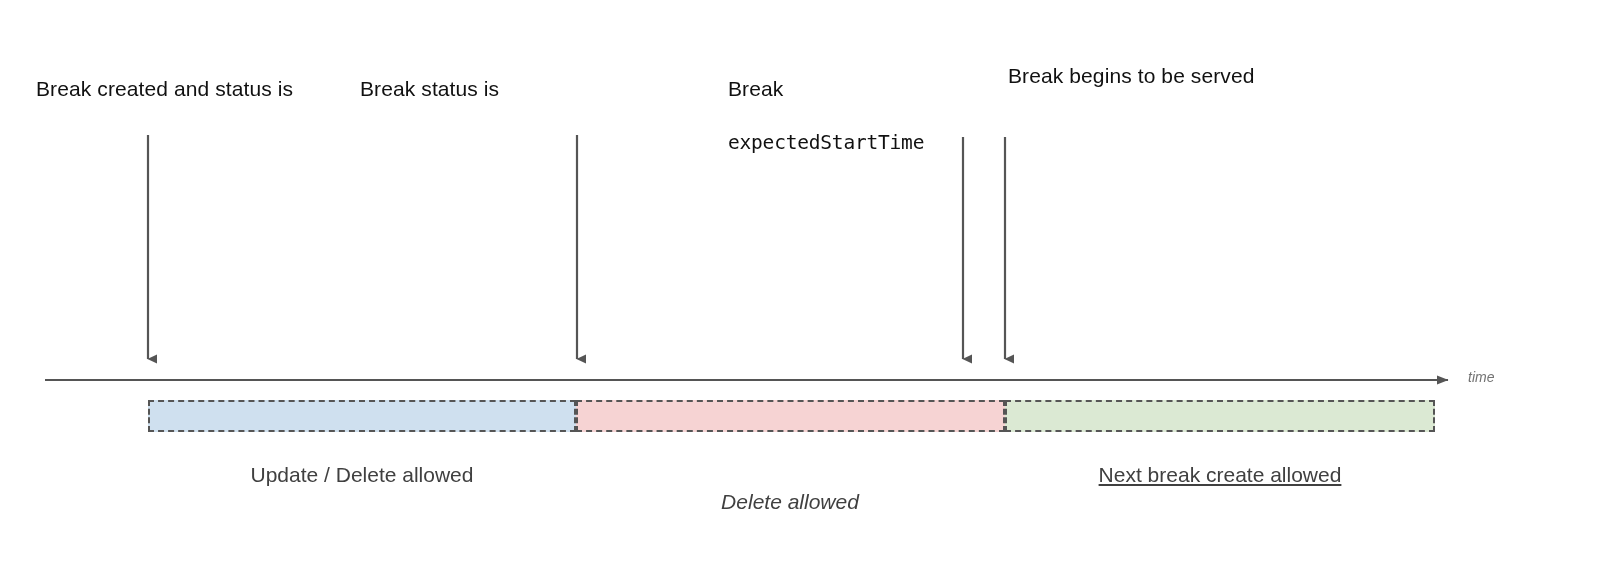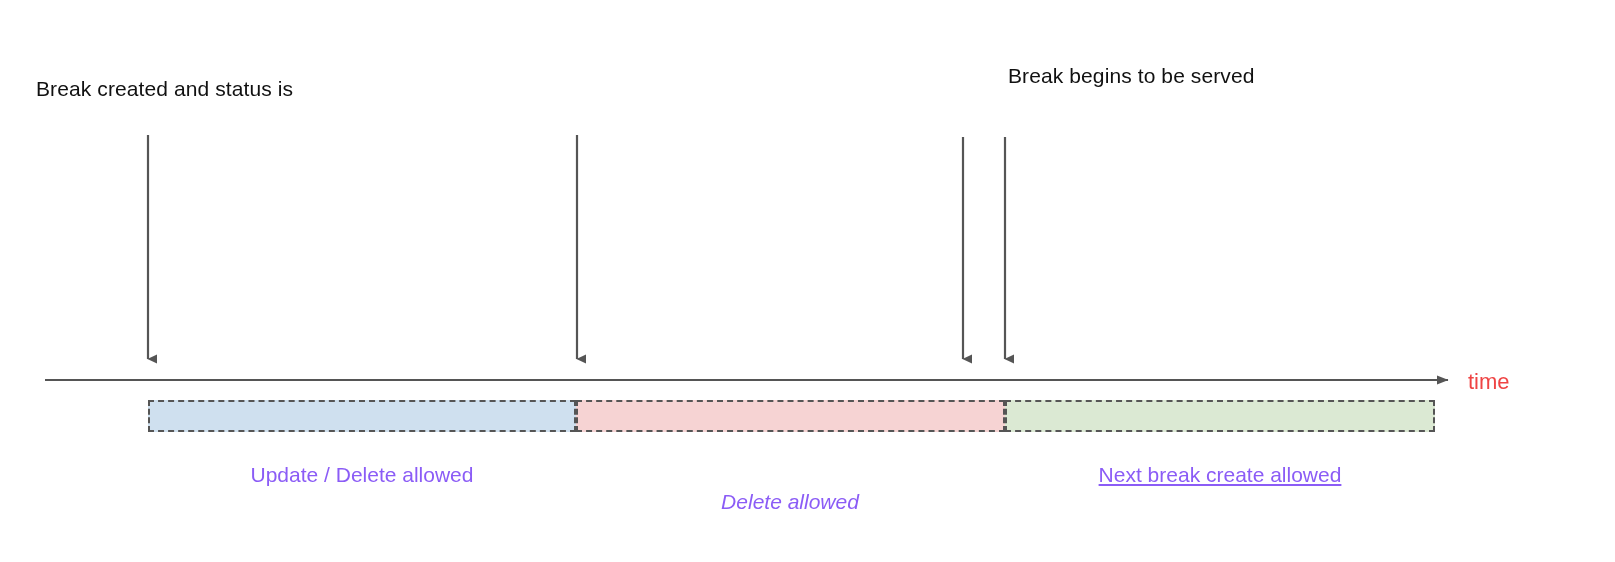--- a/index.html
+++ b/index.html
@@ -41,50 +41,56 @@
   .axis-svg {
     position: absolute;
     left: 0;
     top: 0;
     width: 1615px;
     height: 562px;
     pointer-events: none;
   }
   .time-label {
     position: absolute;
-    font-size: 22px;
-    color: #ef4444;
+    font-size: 14px;
+    color: #737373;
+    font-style: italic;
   }
   .seg {
     position: absolute;
     top: 400px;
     height: 32px;
     border: 2px dashed #555555;
     box-sizing: border-box;
   }
   .caption {
     position: absolute;
     font-size: 21px;
-    color: #8b5cf6;
+    color: #404040;
     text-align: right;
     transform: translateX(-50%);
   }
 </style>
 </head>
 <body>
 
 <div id="diagram">
 
   <div class="annot" style="left:36px; top:48px; width:330px;">
     <span class="ln plain">Break created and status is</span>
   </div>
 
   <div class="annot" style="left:360px; top:48px; width:300px;">
+    <span class="ln plain">Break status is</span>
   </div>
 
+  <div class="annot" style="left:728px; top:48px; width:240px;">
+    <span class="ln plain">Break</span>
+    <span class="ln mono">expectedStartTime</span>
+  </div>
 
   <div class="annot" style="left:1008px; top:35px; width:320px;">
     <span class="ln plain">Break begins to be served</span>
   </div>
 
   <svg class="axis-svg" viewBox="0 0 1615 562">
     <defs>
       <marker id="arrowDown" markerWidth="10" markerHeight="10" refX="5" refY="9" orient="auto" markerUnits="userSpaceOnUse">
         <path d="M0.6,0 L9.4,0 L5,9.6 Z" fill="#555555"></path>
       </marker>

